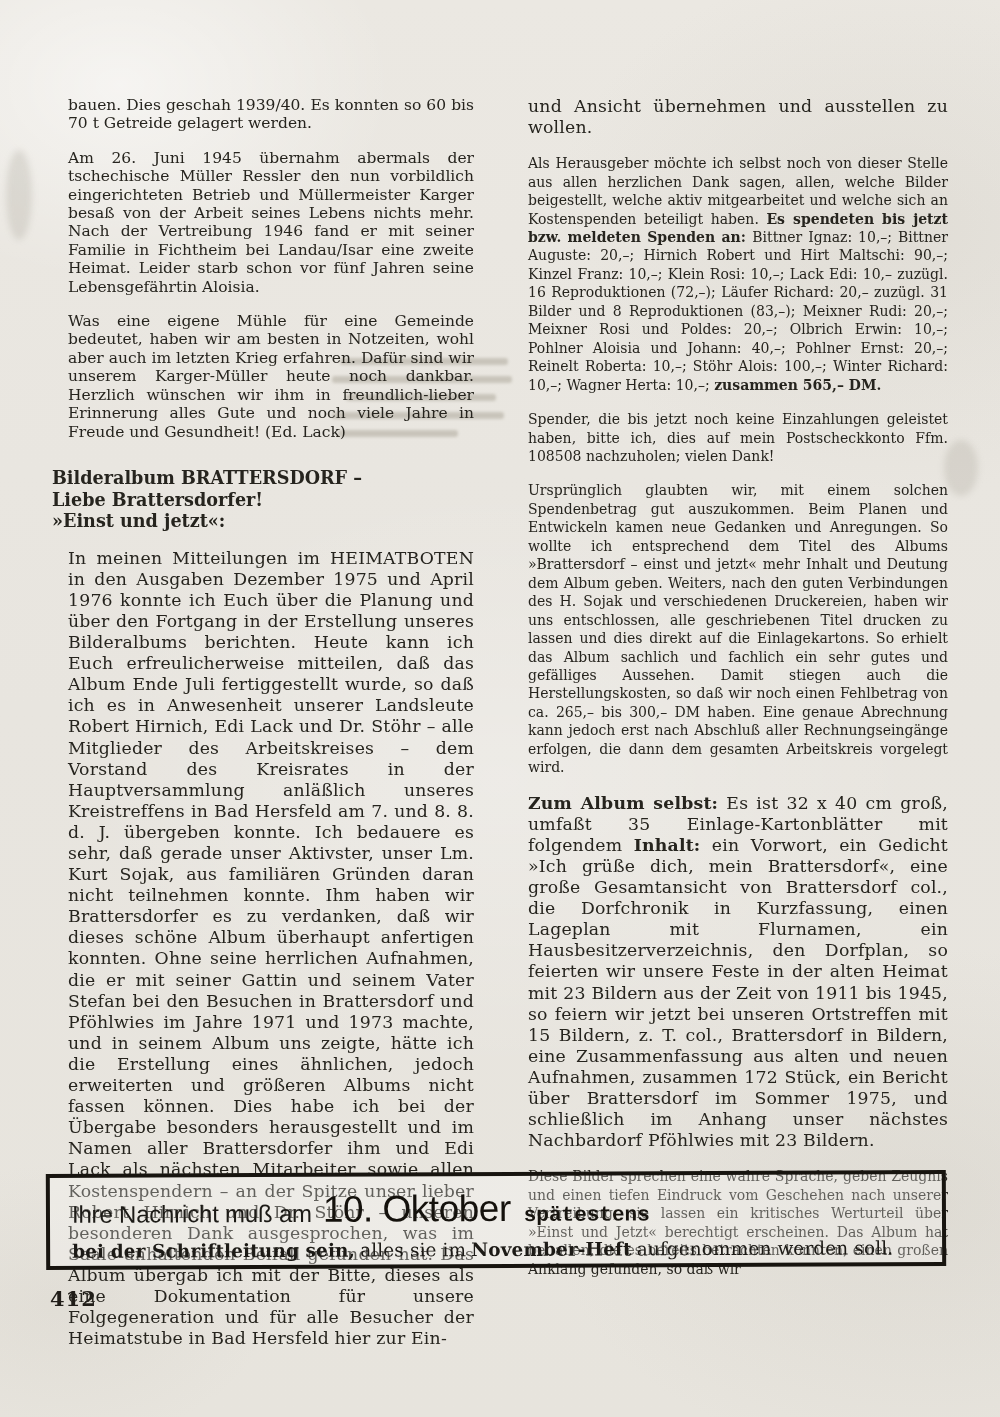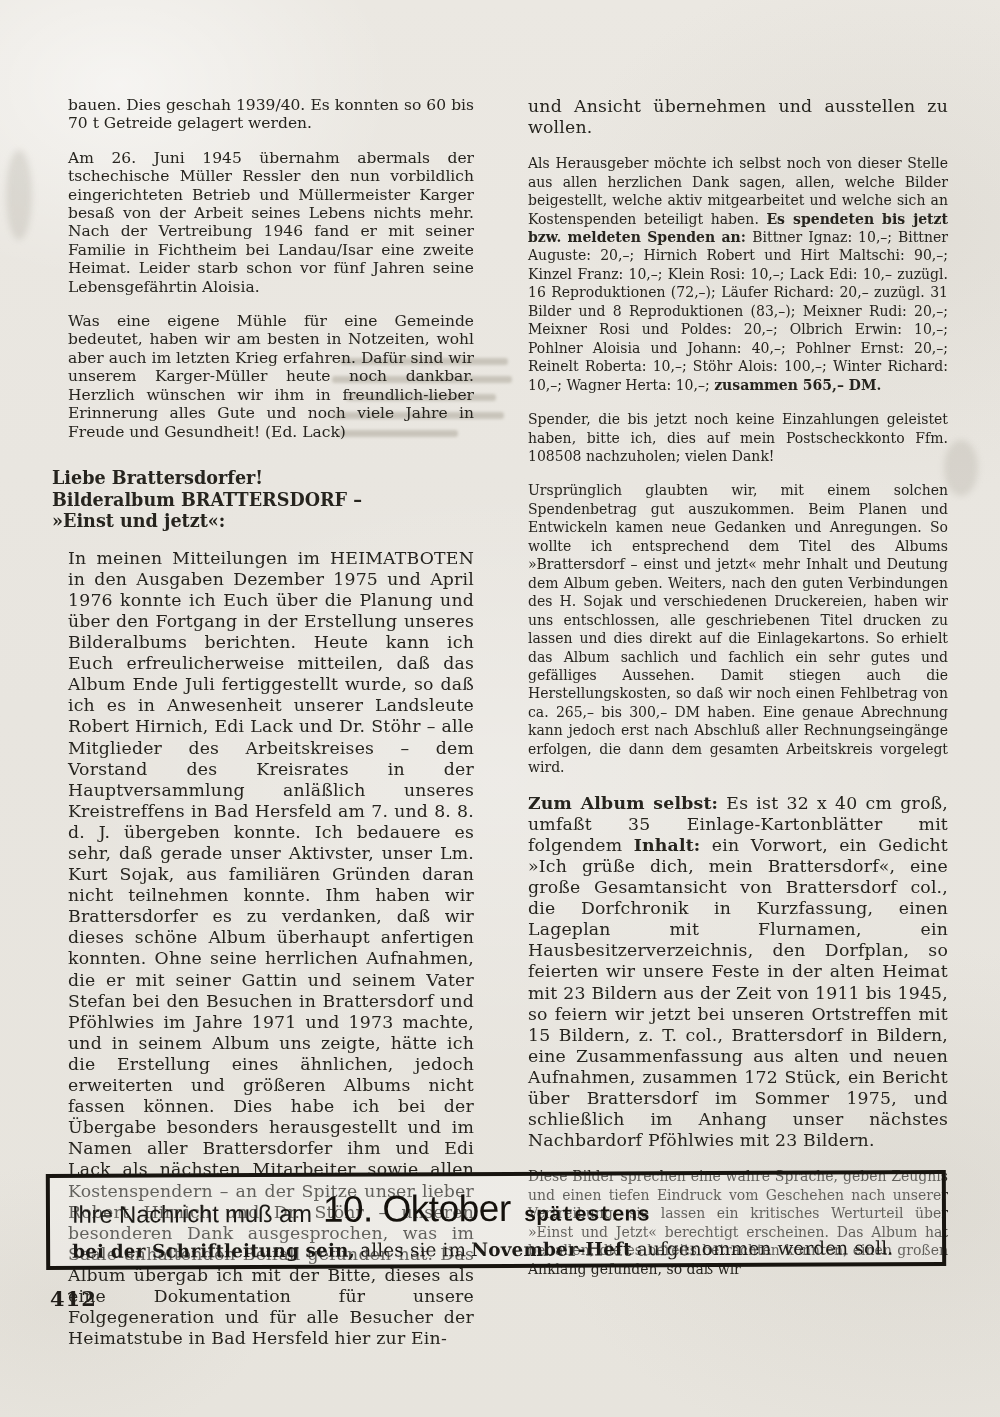--- a/index.html
+++ b/index.html
@@ -79,22 +79,22 @@
   </div>
   <div class="smudge" style="left:944px;top:440px;width:34px;height:56px;"></div>
   <div class="smudge" style="left:6px;top:150px;width:26px;height:90px;"></div>
 
   <div class="col col-left">
     <p class="t-small">bauen. Dies geschah 1939/40. Es konnten so 60 bis 70 t Getreide gelagert werden.</p>
     <p class="t-small">Am 26. Juni 1945 übernahm abermals der tschechische Müller Ressler den nun vorbildlich eingerichteten Betrieb und Müllermeister Karger besaß von der Arbeit seines Lebens nichts mehr. Nach der Vertreibung 1946 fand er mit seiner Familie in Fichtheim bei Landau/Isar eine zweite Heimat. Leider starb schon vor fünf Jahren seine Lebensgefährtin Aloisia.</p>
     <p class="t-small">Was eine eigene Mühle für eine Gemeinde bedeutet, haben wir am besten in Notzeiten, wohl aber auch im letzten Krieg erfahren. Dafür sind wir unserem Karger-Müller heute noch dankbar. Herzlich wünschen wir ihm in freundlich-lieber Erinnerung alles Gute und noch viele Jahre in Freude und Gesundheit! (Ed. Lack)</p>
 
     <div class="heading">
+      <div>Bilderalbum BRATTERSDORF –</div>
       <div>Liebe Brattersdorfer!</div>
-      <div>Bilderalbum BRATTERSDORF –</div>
       <div>»Einst und jetzt«:</div>
     </div>
 
     <p class="t-large">In meinen Mitteilungen im HEIMATBOTEN in den Ausgaben Dezember 1975 und April 1976 konnte ich Euch über die Planung und über den Fortgang in der Erstellung unseres Bilderalbums berichten. Heute kann ich Euch erfreulicherweise mitteilen, daß das Album Ende Juli fertiggestellt wurde, so daß ich es in Anwesenheit unserer Landsleute Robert Hirnich, Edi Lack und Dr. Stöhr – alle Mitglieder des Arbeitskreises – dem Vorstand des Kreisrates in der Hauptversammlung anläßlich unseres Kreistreffens in Bad Hersfeld am 7. und 8. 8. d. J. übergeben konnte. Ich bedauere es sehr, daß gerade unser Aktivster, unser Lm. Kurt Sojak, aus familiären Gründen daran nicht teilnehmen konnte. Ihm haben wir Brattersdorfer es zu verdanken, daß wir dieses schöne Album überhaupt anfertigen konnten. Ohne seine herrlichen Aufnahmen, die er mit seiner Gattin und seinem Vater Stefan bei den Besuchen in Brattersdorf und Pföhlwies im Jahre 1971 und 1973 machte, und in seinem Album uns zeigte, hätte ich die Erstellung eines ähnlichen, jedoch erweiterten und größeren Albums nicht fassen können. Dies habe ich bei der Übergabe besonders herausgestellt und im Namen aller Brattersdorfer ihm und Edi Lack als nächsten Mitarbeiter sowie allen Kostenspendern – an der Spitze unser lieber Robert Hirnich und Dr. Stöhr – unseren besonderen Dank ausgesprochen, was im Saale anhaltenden Beifall gefunden hat. Das Album übergab ich mit der Bitte, dieses als eine Dokumentation für unsere Folgegeneration und für alle Besucher der Heimatstube in Bad Hersfeld hier zur Ein-</p>
   </div>
 
   <div class="col col-right">
     <p class="t-large">und Ansicht übernehmen und ausstellen zu wollen.</p>
 
     <p class="t-small-r"><span>Als Herausgeber möchte ich selbst noch von dieser Stelle aus allen herzlichen Dank sagen, allen, welche Bilder beigestellt, welche aktiv mitgearbeitet und welche sich an Kostenspenden beteiligt haben. </span><b>Es spendeten bis jetzt bzw. meldeten Spenden an: </b><span>Bittner Ignaz: 10,–; Bittner Auguste: 20,–; Hirnich Robert und Hirt Maltschi: 90,–; Kinzel Franz: 10,–; Klein Rosi: 10,–; Lack Edi: 10,– zuzügl. 16 Reproduktionen (72,–); Läufer Richard: 20,– zuzügl. 31 Bilder und 8 Reproduktionen (83,–); Meixner Rudi: 20,–; Meixner Rosi und Poldes: 20,–; Olbrich Erwin: 10,–; Pohlner Aloisia und Johann: 40,–; Pohlner Ernst: 20,–; Reinelt Roberta: 10,–; Stöhr Alois: 100,–; Winter Richard: 10,–; Wagner Herta: 10,–; </span><b>zusammen 565,– DM.</b></p>

